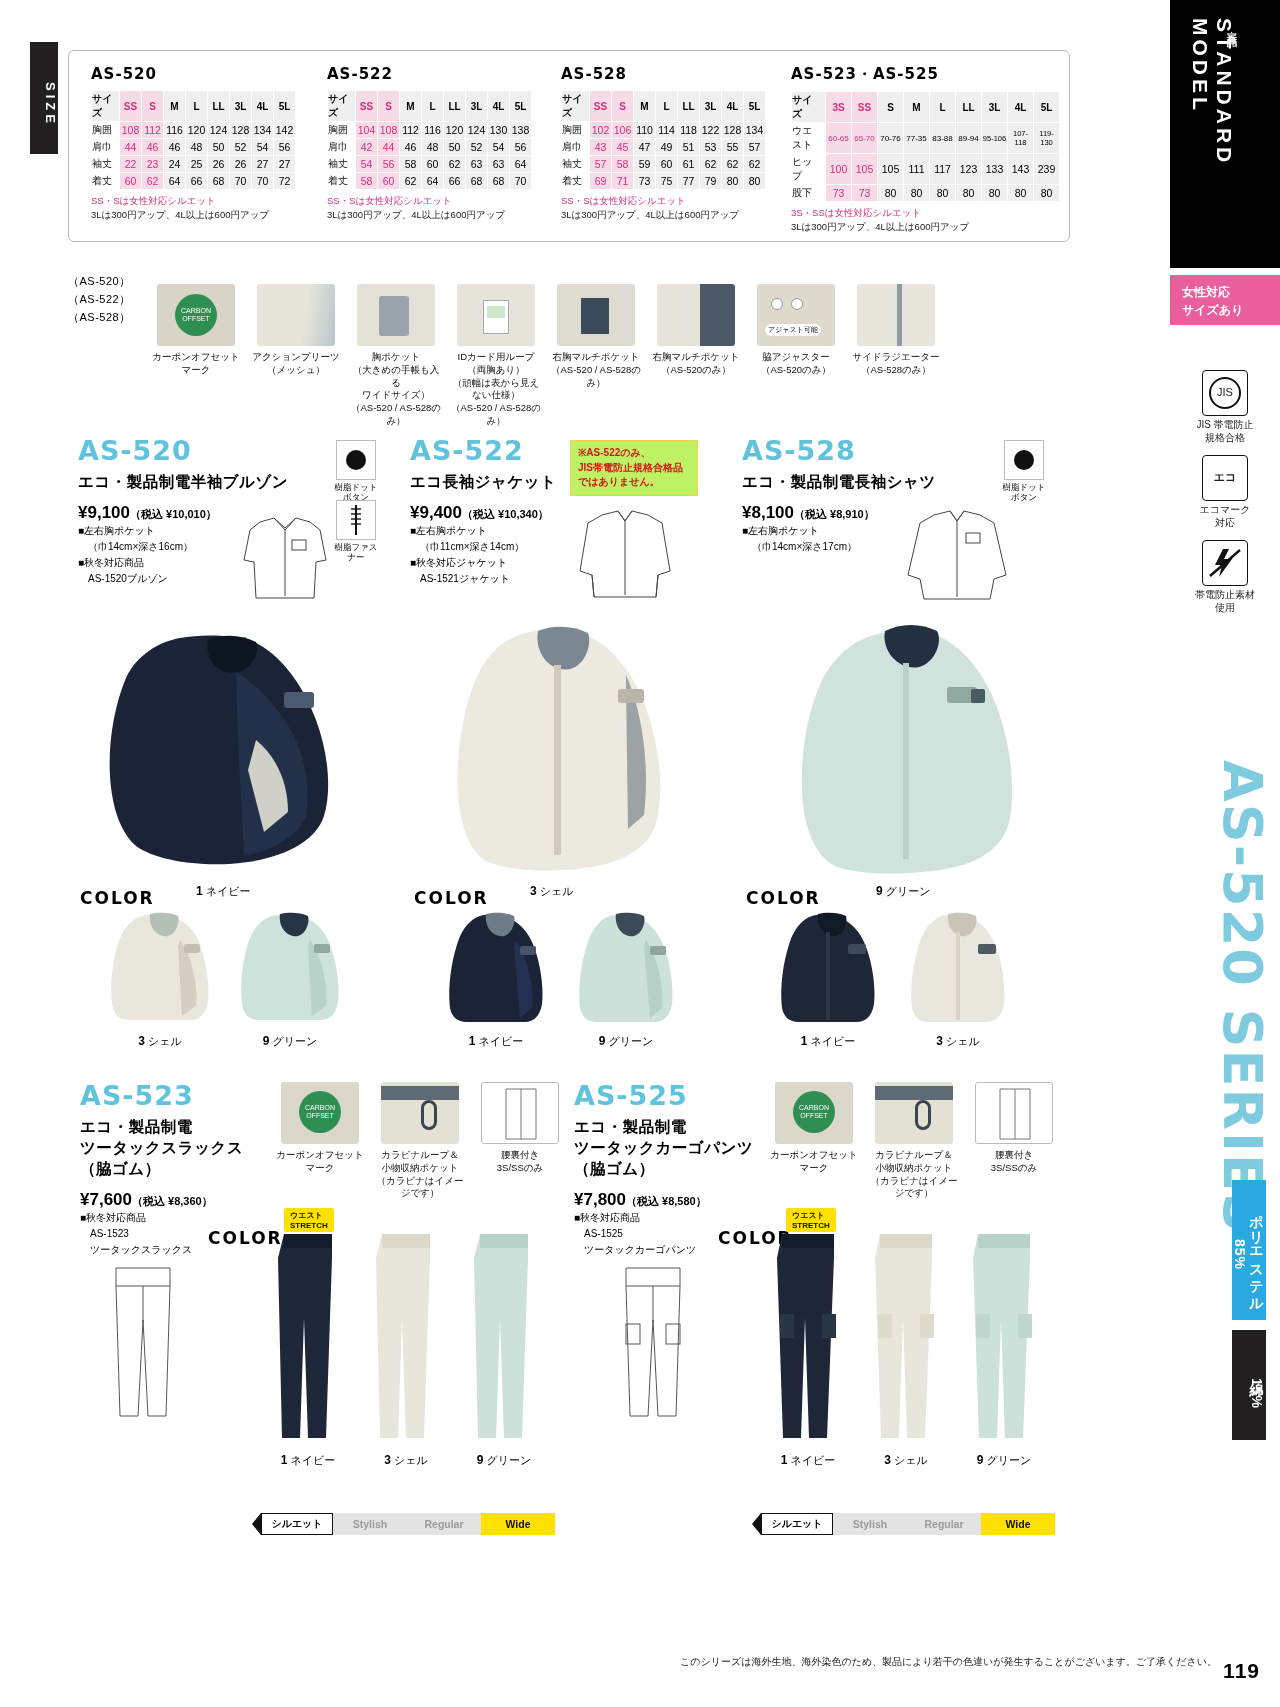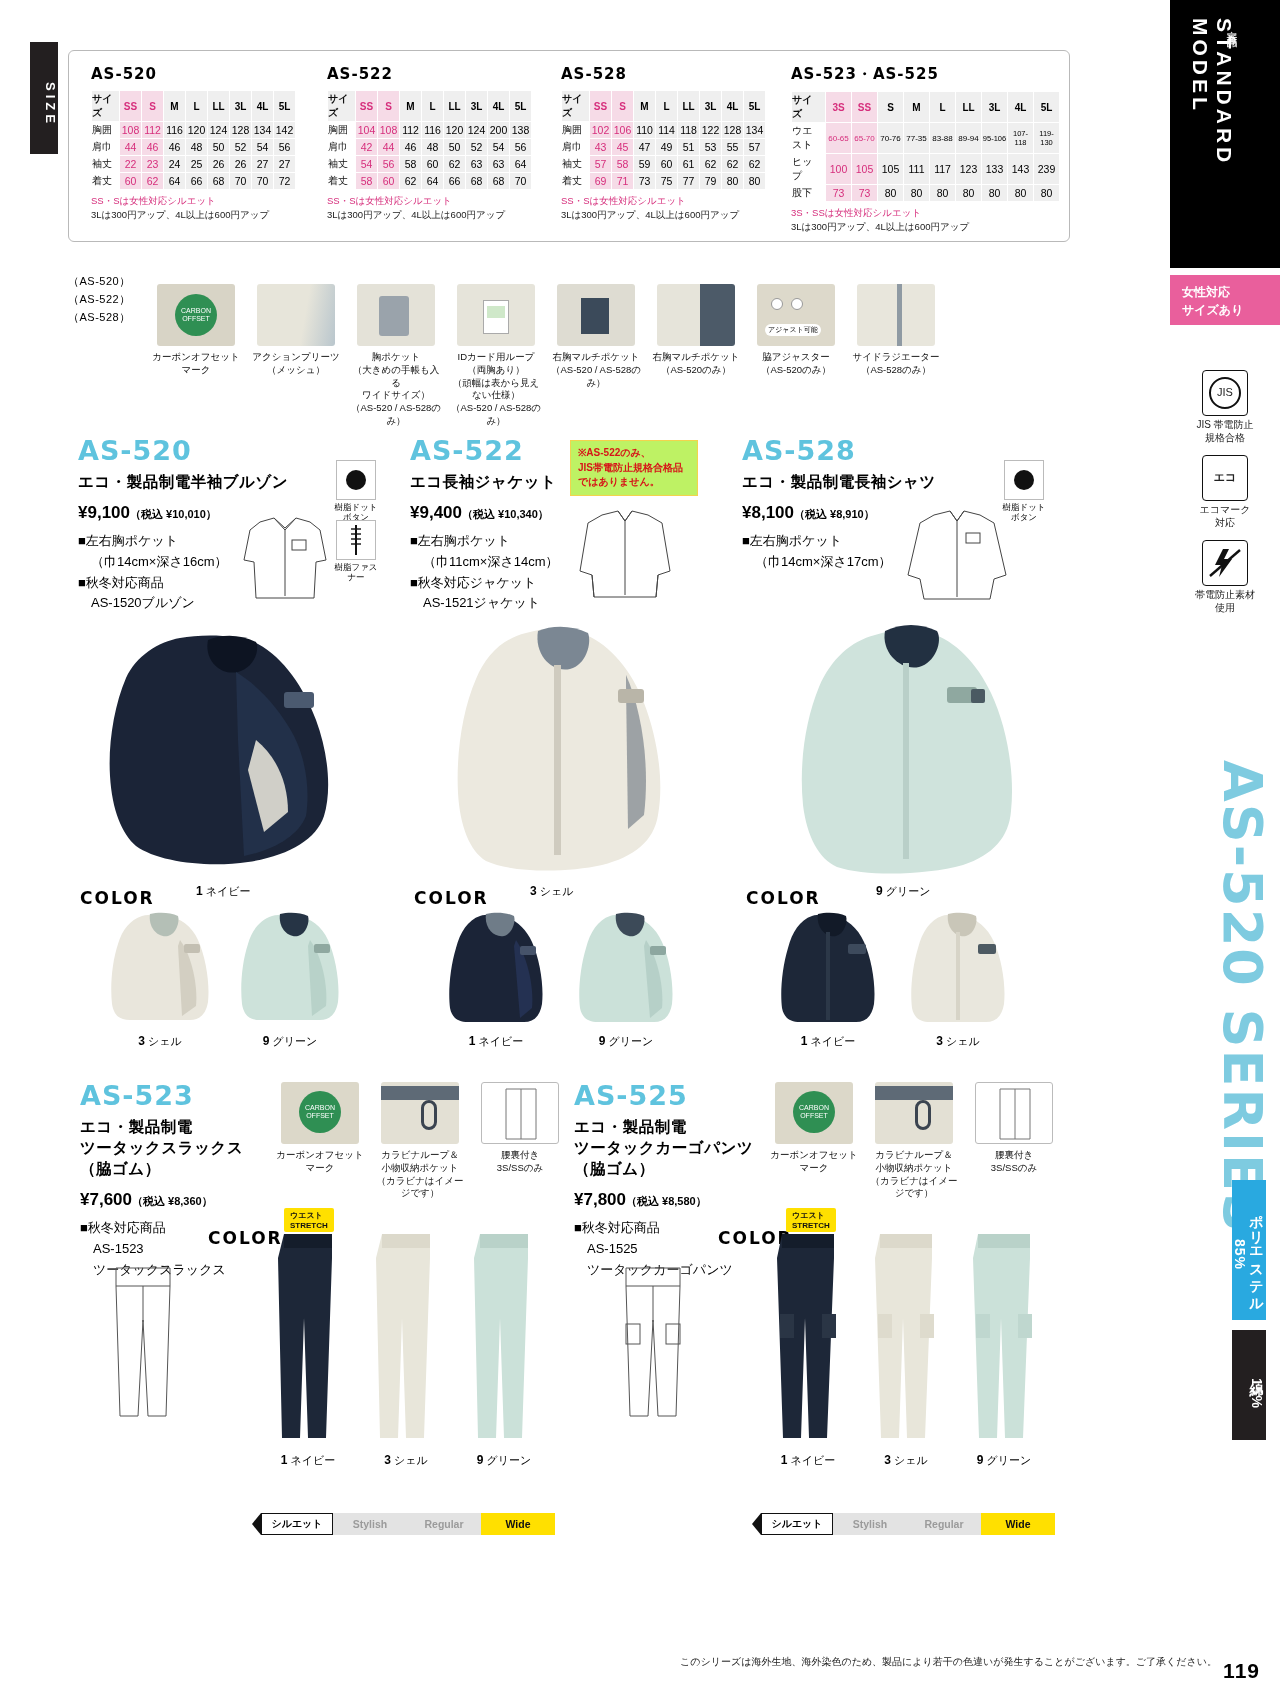--- a/index.html
+++ b/index.html
@@ -77,26 +77,26 @@
   .feat { position:absolute; top:284px; width:96px; text-align:center; }
   .feat .ph { width:78px; height:62px; margin:0 auto; border-radius:3px; overflow:hidden; position:relative; }
   .feat .cap { font-size:9.5px; line-height:1.35; margin-top:5px; color:#111; }
 
   
   .ph-block { position:absolute; }
   .pcode { font-size:27px; font-weight:bold; color:#5fc3de; letter-spacing:1px; font-family:"DejaVu Sans", sans-serif; }
   .pname { font-size:15.5px; font-weight:bold; margin-top:6px; letter-spacing:0.5px;}
   .pprice { font-size:17px; font-weight:bold; margin-top:10px; }
   .pprice small { font-size:11px; font-weight:bold; }
-  .pnotes { font-size:13px; line-height:1.6; margin-top:8px; }
+  .pnotes { font-size:10px; line-height:1.6; }
   .yellow-note {
     position:absolute; border:1px solid #f3d34d; background:#bef264; color:#d61518;
     font-size:10px; line-height:1.45; padding:5px 7px; font-weight:bold;
   }
-  .mini-ico { position:absolute; width:48px; text-align:center; font-size:8.5px; line-height:1.2;margin-top:20px;}
+  .mini-ico { position:absolute; width:48px; text-align:center; font-size:8.5px; line-height:1.2;}
   .mini-ico .box { width:40px;height:40px;border:1px solid #bbb; margin:0 auto 2px; display:flex;align-items:center;justify-content:center; background:#fff;}
 
   
   .lineart { position:absolute; }
 
   
   .bigphoto { position:absolute; }
   .cap-c { position:absolute; font-size:11px; }
   .cap-c b { font-size:12px; }
   .COLOR { position:absolute; font-size:17px; font-weight:bold; letter-spacing:2px; font-family:"DejaVu Sans", sans-serif;}
@@ -235,21 +235,21 @@
         <td style="width:22px">5L</td>
       </tr>
       <tr>
             <td class="lbl">胸囲</td>
         <td class="vp">104</td>
             <td class="vp">108</td>
             <td class="v">112</td>
             <td class="v">116</td>
             <td class="v">120</td>
             <td class="v">124</td>
-            <td class="v">200</td>
+            <td class="v">130</td>
             <td class="v">138</td>
           </tr>
       <tr>
             <td class="lbl">肩巾</td>
         <td class="vp">42</td>
             <td class="vp">44</td>
             <td class="v">46</td>
             <td class="v">48</td>
             <td class="v">50</td>
             <td class="v">52</td>

